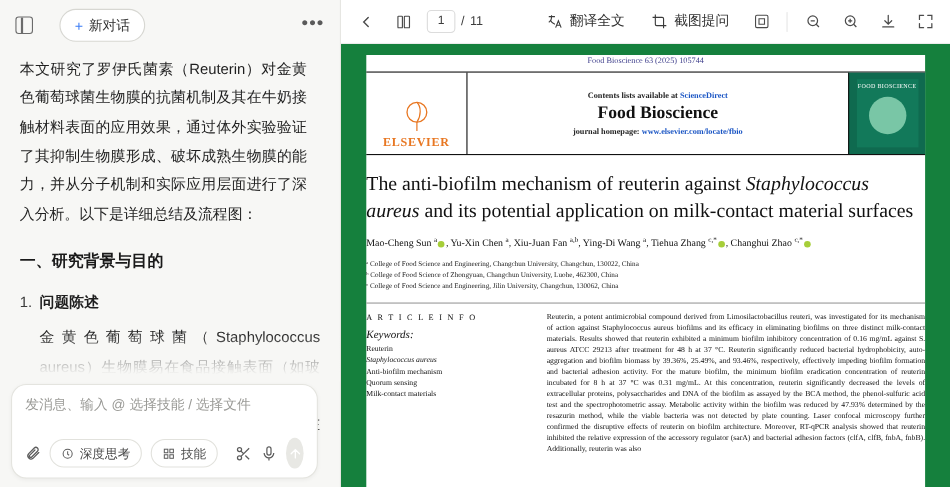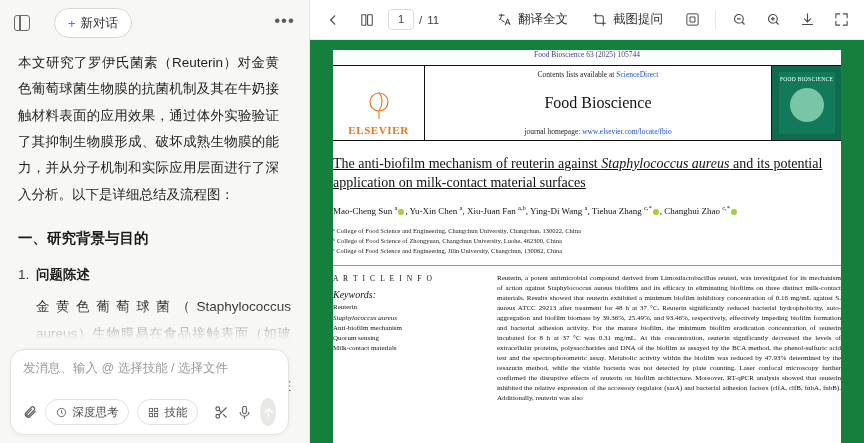--- a/index.html
+++ b/index.html
@@ -174,45 +174,44 @@
   }
   .elsevier-tree {
     width: 26px; height: 32px; margin-bottom: 2px;
     display: flex; align-items: center; justify-content: center;
   }
   .elsevier-word {
     font-size: 11px; letter-spacing: 0.6px; color: #E87722; font-weight: bold;
     font-family: "Liberation Serif", serif;
   }
   .mast-mid {
-    flex: 1; display: flex; flex-direction: column; align-items: center; justify-content: space-between;
-    gap: 3px; padding: 4px 6px;
+    flex: 1; display: flex; flex-direction: column; align-items: center; justify-content: center;
+    gap: 3px; padding: 4px 6px; font-weight: bold;
   }
   .mast-line1 { font-size: 7.5px; color: #222; }
   .mast-link { color: #1a55c4; }
   .mast-title { font-size: 16px; font-family: "Liberation Serif", serif; color: #111; }
   .mast-home { font-size: 7.5px; color: #222; }
   .mast-right {
     width: 70px; border-left: 1px solid #111;
     background: #0f6a4f;
     display: flex; align-items: center; justify-content: center;
     position: relative; overflow: hidden;
   }
   .cover-inner {
     width: 56px; height: 62px; background: #12795a;
     display: flex; flex-direction: column; align-items: center; justify-content: flex-start;
     padding-top: 4px;
   }
   .cover-title { font-size: 5.5px; color: #fff; text-align: center; line-height: 1.2; letter-spacing: .3px;}
   .cover-circle { width: 34px; height: 34px; border-radius: 50%; background: #79c6a6; margin-top: 5px; }
 
   .art-title {
-    font-size: 14px; line-height: 1.35; color: #111; margin: 4px 0 10px 0;
+    font-size: 18px; line-height: 1.35; color: #111; margin: 4px 0 10px 0;
     font-family: "Liberation Serif", serif;
-    text-decoration: underline;
   }
   .authors { font-size: 9px; color: #111; line-height: 1.5; margin-bottom: 8px; }
   .sup { font-size: 6.5px; vertical-align: super; }
   .orcid { display: inline-block; width: 6px; height: 6px; border-radius: 50%; background: #A6CE39; vertical-align: middle; margin: 0 1px; }
   .affil { font-size: 6.5px; color: #222; line-height: 1.55; margin-bottom: 9px; }
   .hr-thin { border: 0; border-top: 0.8px solid #999; margin: 8px 0 8px 0; }
 
   .two-col { display: flex; gap: 14px; }
   .col-left { width: 150px; }
   .col-right { flex: 1; }

